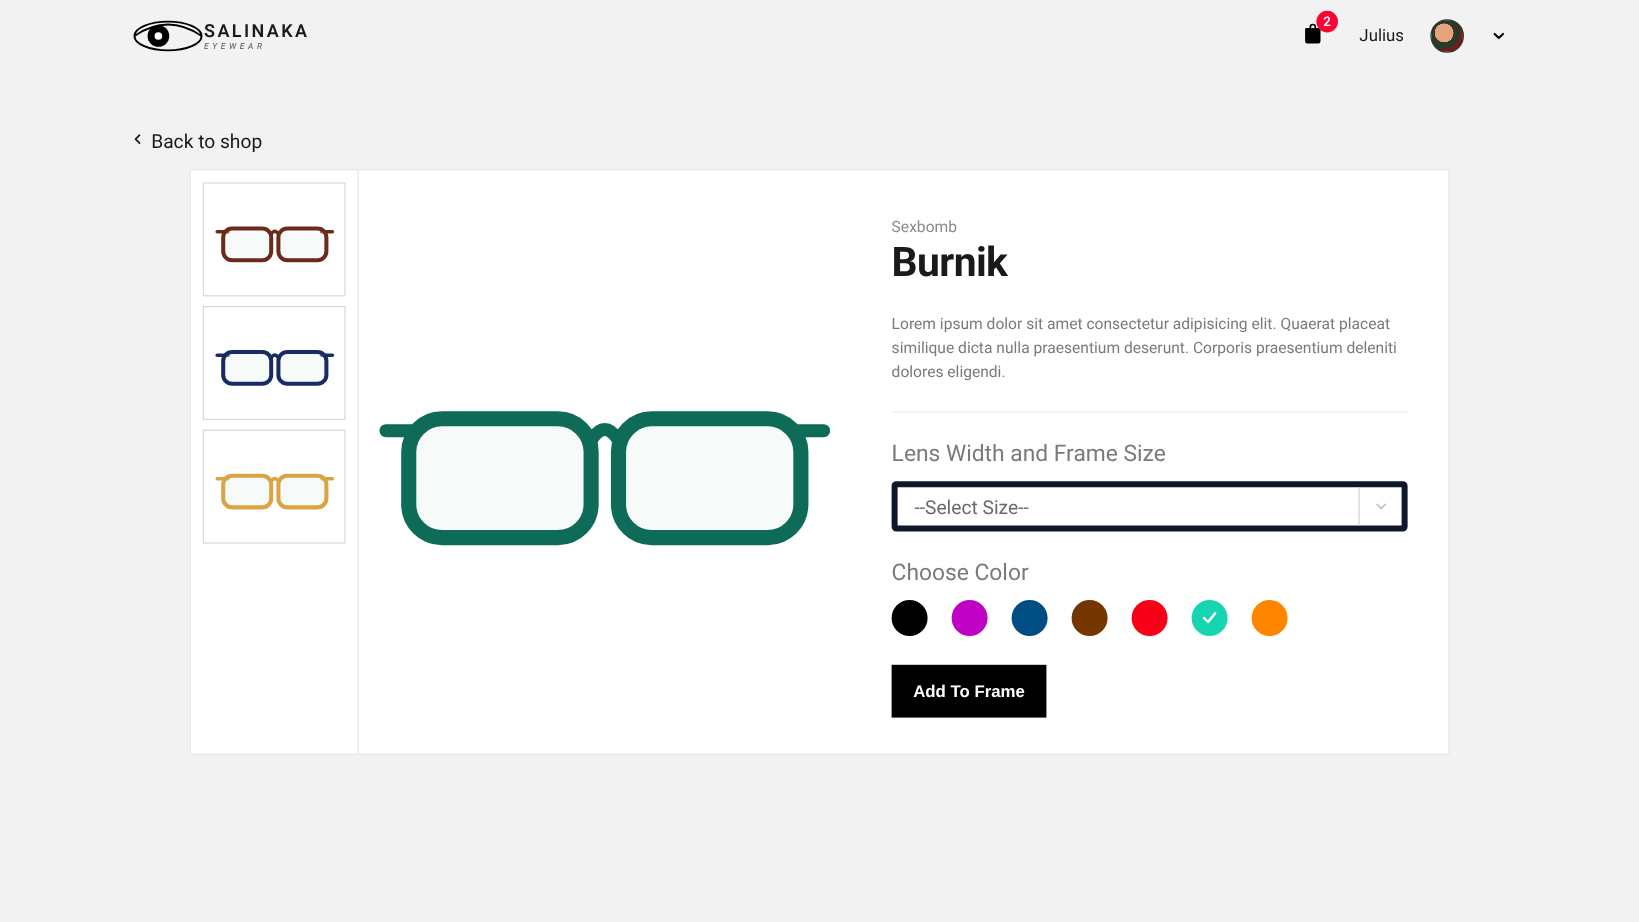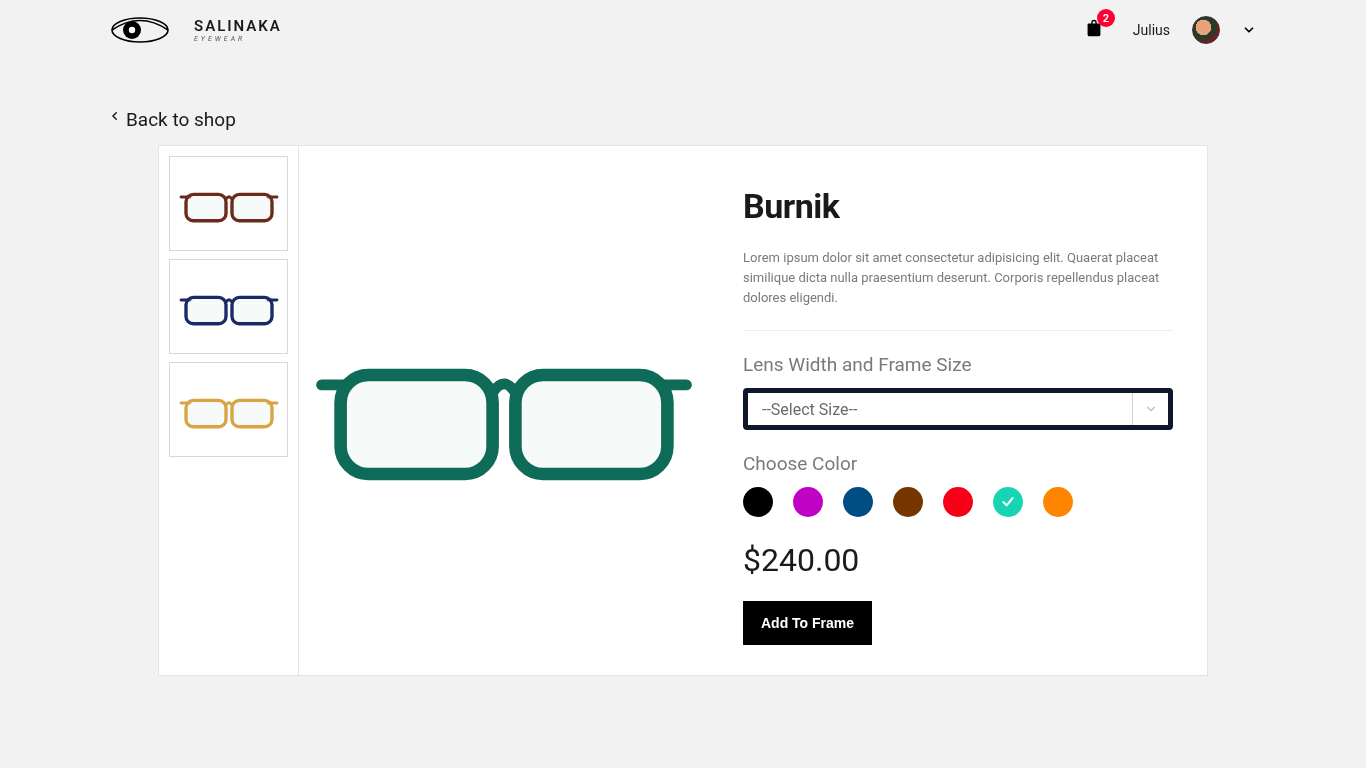--- a/index.html
+++ b/index.html
@@ -14,21 +14,21 @@
   .header {
     display: flex;
     align-items: center;
     justify-content: space-between;
     padding: 12px 110px 12px 110px;
     height: 60px;
   }
   .logo {
     display: flex;
     align-items: center;
-    gap: 24px;
+    gap: 0;
   }
   .header-right {
     display: flex;
     align-items: center;
     gap: 28px;
   }
   .cart-wrap {
     position: relative;
   }
   .cart-badge {
@@ -55,21 +55,21 @@
   .user-name { font-size: 14px; color: #1a1a1a; }
   .avatar {
     width: 28px; height: 28px; border-radius: 50%;
     background: radial-gradient(circle at 40% 40%, #e6a27a 0 35%, #2a3a2a 36% 60%, #7a1a1a 61% 100%);
     border: 1px solid #333;
   }
   .back-link {
     display: flex;
     align-items: flex-start;
     gap: 6px;
-    font-size: 19px;
+    font-size: 16px;
     color: #1a1a1a;
     padding: 0 0 0 110px;
     margin-top: 48px;
     margin-bottom: 14px;
     cursor: pointer;
   }
   .product-card {
     margin: 0 auto;
     width: 1050px;
     background: #fff;
@@ -242,22 +242,23 @@
       <svg width="380" height="180" viewBox="0 0 380 180">
     <line x1="7.6000000000000005" y1="63.900000000000006" x2="30.599999999999994" y2="63.900000000000006" stroke="#0e6b58" stroke-width="10.799999999999999" stroke-linecap="round"></line>
     <line x1="372.4" y1="63.900000000000006" x2="349.4" y2="63.900000000000006" stroke="#0e6b58" stroke-width="10.799999999999999" stroke-linecap="round"></line>
     <rect x="26.599999999999994" y="54" width="152" height="99.00000000000001" rx="27.720000000000006" fill="rgba(230,240,238,0.35)" stroke="#0e6b58" stroke-width="12.600000000000001"></rect>
     <rect x="201.4" y="54" width="152" height="99.00000000000001" rx="27.720000000000006" fill="rgba(230,240,238,0.35)" stroke="#0e6b58" stroke-width="12.600000000000001"></rect>
     <path d="M 178.6 71.82 Q 190 53.99999999999999 201.4 71.82" fill="none" stroke="#0e6b58" stroke-width="10.799999999999999"></path>
   </svg>
     </div>
 
   <div class="details">
+    <div class="brand">Sexbomb</div>
     <div class="pname">Burnik</div>
-    <div class="desc">Lorem ipsum dolor sit amet consectetur adipisicing elit. Quaerat placeat similique dicta nulla praesentium deserunt. Corporis repellendus placeat dolores eligendi.</div>
+    <div class="desc">Lorem ipsum dolor sit amet consectetur adipisicing elit. Quaerat placeat similique dicta nulla praesentium deserunt. Corporis praesentium deleniti dolores eligendi.</div>
 
     <div class="label">Lens Width and Frame Size</div>
     <div class="select-box">
       <span>--Select Size--</span>
       <div class="select-chevron">
         <svg width="14" height="14" viewBox="0 0 24 24">
           <path d="M6 9l6 6 6-6" stroke="#bbb" stroke-width="2" fill="none" stroke-linecap="round" stroke-linejoin="round"></path>
         </svg>
       </div>
     </div>
@@ -270,17 +271,16 @@
         <div class="color-dot" style="background: rgb(117, 54, 0);"></div>
         <div class="color-dot" style="background: rgb(247, 0, 23);"></div>
         <div class="color-dot" style="background: rgb(23, 213, 179);">
           <svg width="16" height="16" viewBox="0 0 24 24">
             <path d="M5 12l5 5 9-11" stroke="#fff" stroke-width="3" fill="none" stroke-linecap="round" stroke-linejoin="round"></path>
           </svg>
         </div>
         <div class="color-dot" style="background: rgb(255, 132, 0);"></div>
       </div>
 
-    <div class="price">$240.00</div>
 
     <button class="add-btn">Add To Frame</button>
   </div>
 </div>
 
 </body></html>

